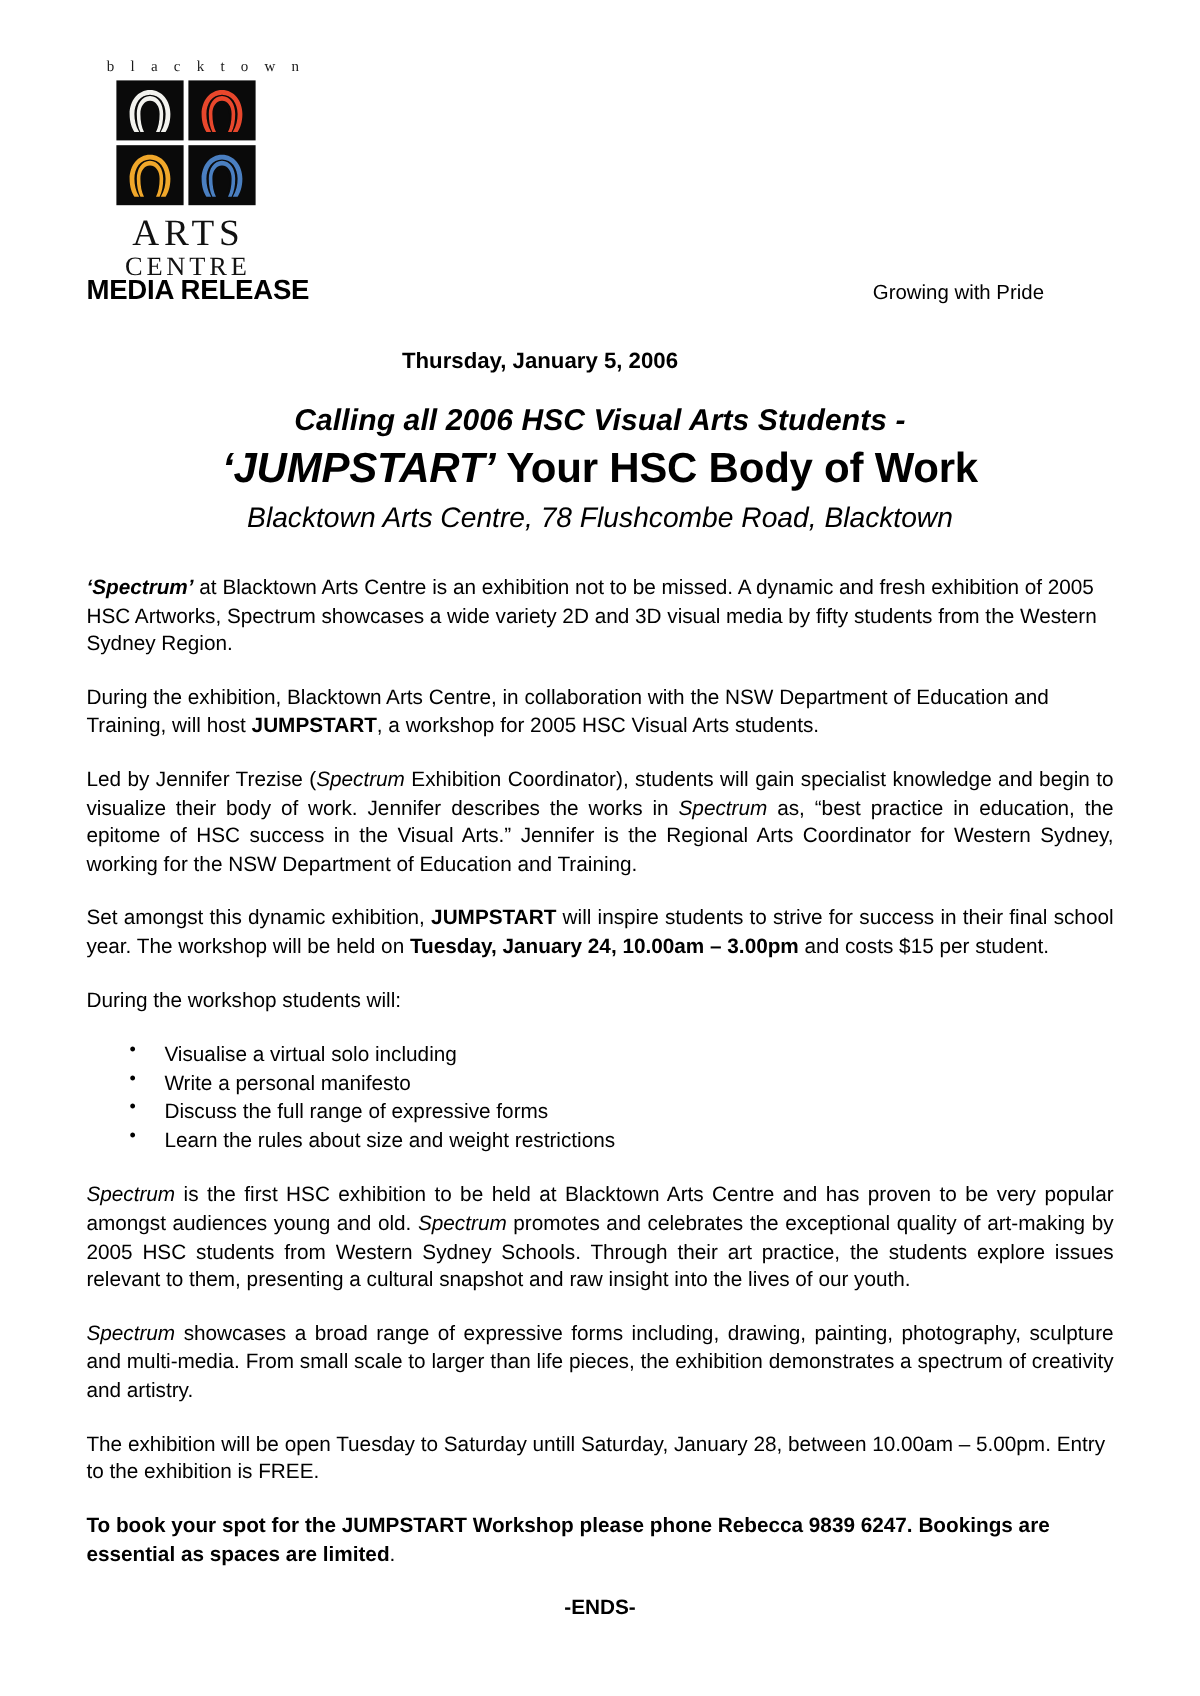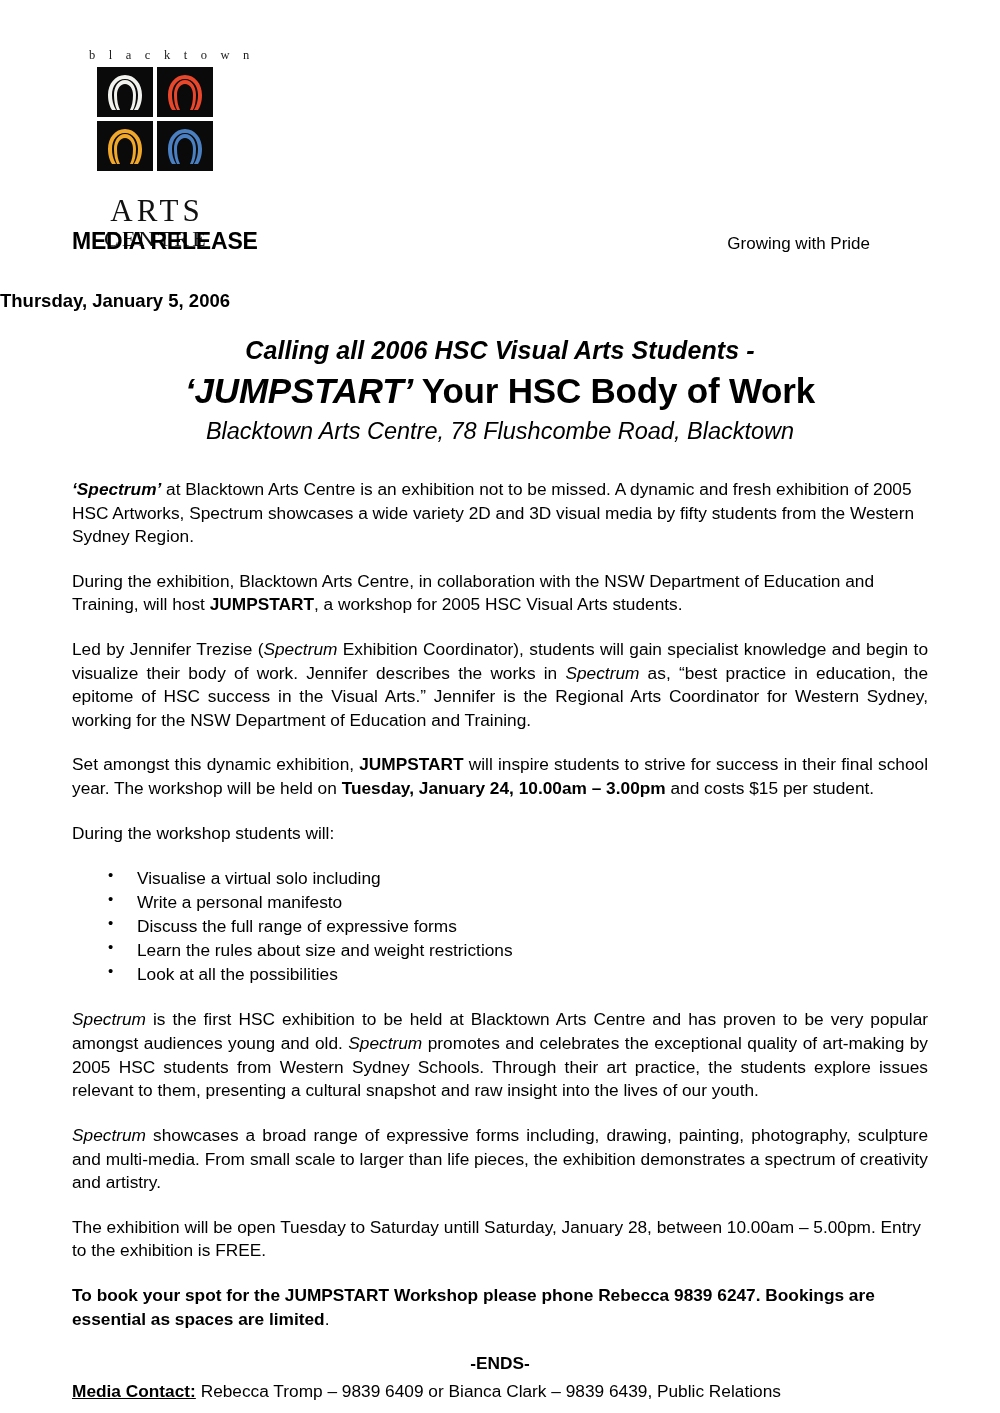--- a/index.html
+++ b/index.html
@@ -52,21 +52,21 @@
     background: #0a0a0a;
     position: relative;
     overflow: hidden;
   }
   .logo-tile svg { display: block; width: 100%; height: 100%; }
 
   .logo-arts {
     font-family: "Liberation Serif", serif;
     text-align: center;
     line-height: 1.0;
-    margin-top: 24px;
+    margin-top: 7px;
     color: #111111;
   }
   .logo-arts .l1 {
     font-size: 31px;
     letter-spacing: 4px;
     padding-left: 4px;
     display: block;
   }
   .logo-arts .l2 {
     font-size: 22px;
@@ -96,21 +96,21 @@
     font-weight: normal;
     padding-right: 58px;
   }
 
   
   .dateline {
     position: absolute;
     left: 0;
     top: 290px;
     width: 900px;
-    text-align: left;
+    text-align: center;
     font-size: 18.5px;
     font-weight: bold;
   }
   .title-block {
     position: absolute;
     left: 0;
     top: 336px;
     width: 1000px;
     text-align: center;
   }
@@ -253,29 +253,27 @@
 
     <p class="just"><span>Set amongst this dynamic exhibition, </span><b>JUMPSTART</b><span> will inspire students to strive for success in their final school year. The workshop will be held on </span><b>Tuesday, January 24, 10.00am – 3.00pm</b><span> and costs $15 per student.</span></p>
 
     <p class="left">During the workshop students will:</p>
 
     <ul class="bullets">
       <li>Visualise a virtual solo including</li>
       <li>Write a personal manifesto</li>
       <li>Discuss the full range of expressive forms</li>
       <li>Learn the rules about size and weight restrictions</li>
-      <li>Look at all the possibilities</li>
     </ul>
 
     <p class="just"><i>Spectrum</i><span> is the first HSC exhibition to be held at Blacktown Arts Centre and has proven to be very popular amongst audiences young and old. </span><i>Spectrum</i><span> promotes and celebrates the exceptional quality of art-making by 2005 HSC students from Western Sydney Schools. Through their art practice, the students explore issues relevant to them, presenting a cultural snapshot and raw insight into the lives of our youth.</span></p>
 
     <p class="just"><i>Spectrum</i><span> showcases a broad range of expressive forms including, drawing, painting, photography, sculpture and multi-media. From small scale to larger than life pieces, the exhibition demonstrates a spectrum of creativity and artistry.</span></p>
 
     <p class="left">The exhibition will be open Tuesday to Saturday  untill Saturday, January 28, between 10.00am – 5.00pm. Entry to the exhibition is FREE.</p>
 
     <p class="left"><b>To book your spot for the JUMPSTART Workshop please phone Rebecca 9839 6247. Bookings are essential as spaces are limited</b><span>.</span></p>
 
     <div class="ends">-ENDS-</div>
 
-    <p class="contact-line"><span class="contact-label"> Media Contact:</span><span> Rebecca Tromp – 9839 6409 or Bianca Clark – 9839 6439, Public Relations</span></p>
 
   </div>
 </div>
 
 </body></html>

